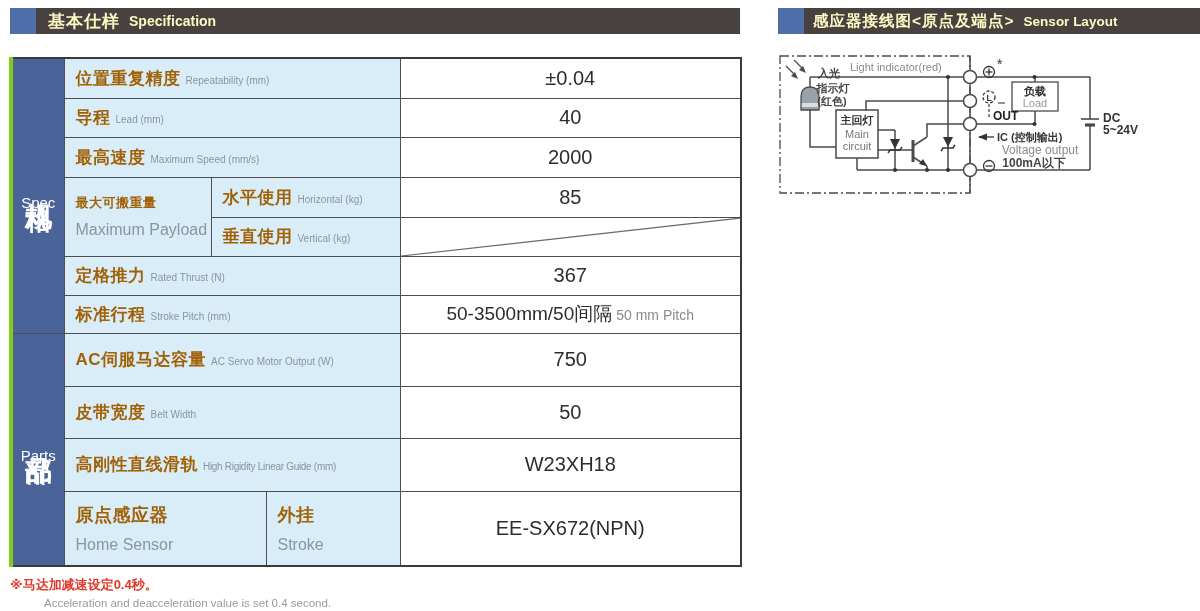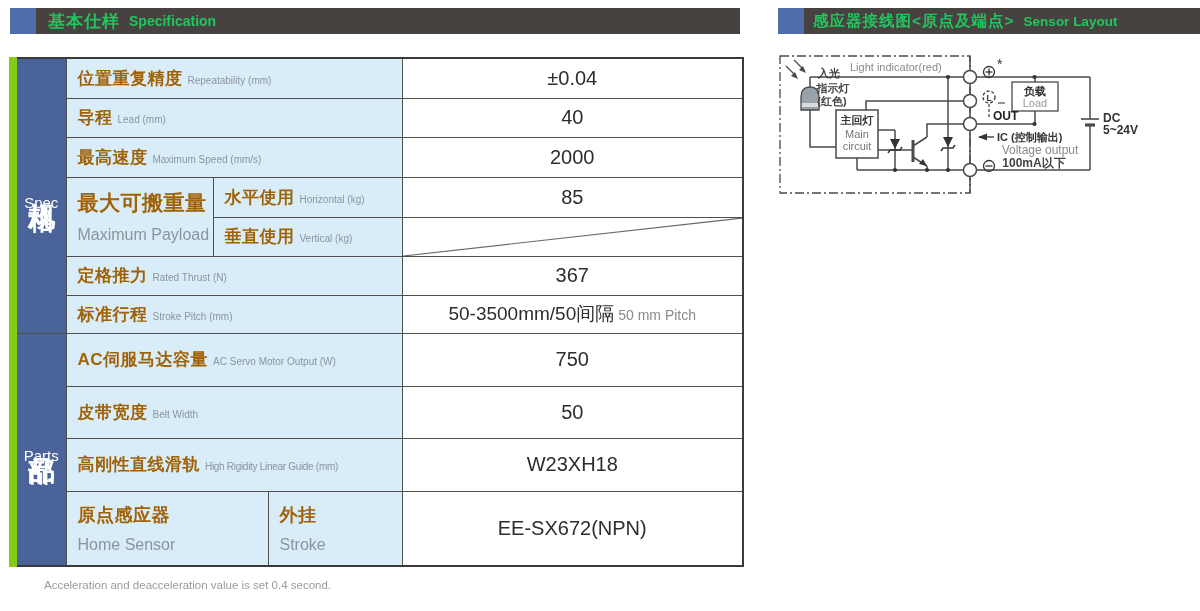--- a/index.html
+++ b/index.html
@@ -2,32 +2,32 @@
 <html><head>
 <meta charset="utf-8">
 <style>
   html,body{margin:0;padding:0;background:#fff;}
   #stage{position:relative;width:1200px;height:611px;background:#ffffff;overflow:hidden;
          font-family:"Liberation Sans","DejaVu Sans",sans-serif;}
 
   
   .hdr{position:absolute;display:flex;height:26px;}
   .hdr-sq{width:26px;height:26px;background:#4f6ea9;flex:0 0 auto;}
-  .hdr-bar{flex:1;background:#474140;color:#22c55e;display:flex;align-items:center;
+  .hdr-bar{flex:1;background:#474140;color:#fef9c3;display:flex;align-items:center;
            padding-left:12px;gap:9px;white-space:nowrap;}
   .hdr-zh{font-size:17px;font-weight:bold;letter-spacing:1px;}
   .hdr-en{font-size:14px;font-weight:bold;}
   #hdr-right .hdr-zh{font-size:15.5px;}
   #hdr-right .hdr-en{font-size:13.5px;}
 
   
   .spec-table{position:absolute;left:9px;top:57px;border-collapse:collapse;table-layout:fixed;
               border:2px solid #3a3a3a;}
   .spec-table td{border:1px solid #4e4e4e;padding:0;vertical-align:middle;overflow:hidden;}
-  td.sec{background:#4a6398;border-left:8px solid #84cc16;text-align:center;}
+  td.sec{background:#4a6398;border-left:4px solid #84cc16;text-align:center;}
   .secwrap{display:flex;flex-direction:column;align-items:center;justify-content:center;gap:7px;}
   .sec-zh{writing-mode:vertical-rl;text-orientation:upright;color:#fff;font-size:27px;
           font-weight:bold;line-height:1.0;letter-spacing:3px;}
   .sec-en{color:#fff;font-size:15px;}
   td.lbl{background:#d9edf8;padding-left:11px;}
   .zh{font-size:17px;font-weight:bold;color:#a16207;letter-spacing:0.5px;}
   .en{font-size:10px;color:#8a959e;margin-left:5px;}
   td.lbl.two .zh{display:block;font-size:18px;}
   td.lbl.two .en{display:block;margin-left:0;margin-top:9px;font-size:16px;}
   td.val{background:#fff;text-align:center;font-size:20px;color:#2d2d2d;position:relative;}
@@ -93,21 +93,21 @@
       <td class="val">40</td>
     </tr>
     <tr style="height:40px">
       <td class="lbl" colspan="3">
         <span class="zh">最高速度</span><span class="en">Maximum Speed (mm/s)</span>
       </td>
       <td class="val">2000</td>
     </tr>
     <tr style="height:40px">
       <td class="lbl two" rowspan="2">
-        <span class="zh" style="font-size:21px;">最大可搬重量</span>
+        <span class="zh" style="font-size:13px;">最大可搬重量</span>
         <span class="en">Maximum Payload</span>
       </td>
       <td class="lbl" colspan="2">
         <span class="zh">水平使用</span><span class="en">Horizontal (kg)</span>
       </td>
       <td class="val">85</td>
     </tr>
     <tr style="height:39px">
       <td class="lbl" colspan="2">
         <span class="zh">垂直使用</span><span class="en">Vertical (kg)</span>
@@ -164,20 +164,21 @@
       <td class="lbl two">
         <span class="zh">外挂</span>
         <span class="en">Stroke</span>
       </td>
       <td class="val">EE-SX672(NPN)</td>
     </tr>
   </tbody>
     </table>
 
   <div class="note">
+    <div class="note-zh">※马达加减速设定0.4秒。</div>
     <div class="note-en">Acceleration and deacceleration value is set 0.4 second.</div>
   </div>
 
   <svg id="diagram" width="425" height="152" viewBox="775 48 425 152">
     <g stroke="#4a4a4a" fill="none" stroke-width="1.3">
 
       <rect x="780" y="56" width="190" height="137" stroke-dasharray="9 3 2 3"></rect>
 
       <line x1="970" y1="56" x2="970" y2="193" stroke-width="1.5"></line>
 

